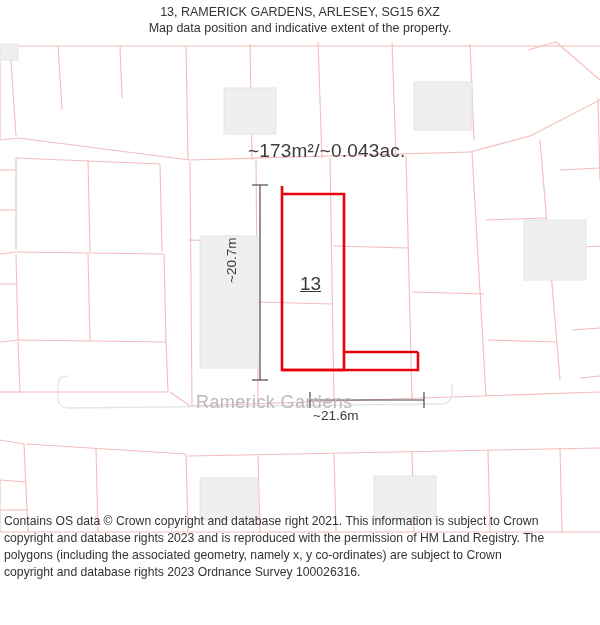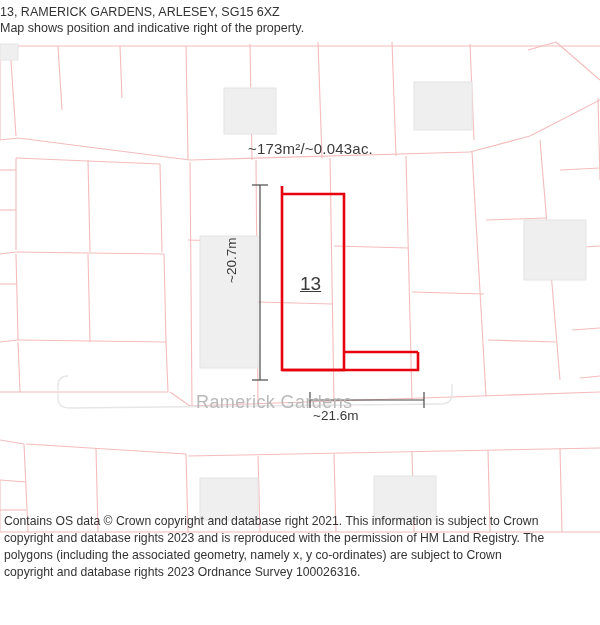--- a/index.html
+++ b/index.html
@@ -18,20 +18,21 @@
     position: relative;
     width: 600px;
     height: 625px;
   }
   .header {
     position: absolute;
     top: 0;
     left: 0;
     width: 600px;
     height: 40px;
+    text-align: center;
     padding-top: 4px;
     box-sizing: border-box;
   }
   .header .title {
     font-size: 12.5px;
     color: #333;
     line-height: 16px;
   }
   .header .subtitle {
     font-size: 12.5px;
@@ -49,21 +50,21 @@
   }
   .map svg {
     position: absolute;
     top: 0;
     left: 0;
   }
   .area-label {
     position: absolute;
     left: 248px;
     top: 100px;
-    font-size: 15px;
+    font-size: 19px;
     color: #3b3b3b;
     letter-spacing: 0.2px;
   }
   .plot-number {
     position: absolute;
     left: 300px;
     top: 233px;
     font-size: 19px;
     color: #3a3a3a;
     text-decoration: underline;
@@ -111,21 +112,21 @@
     color: #333333;
   }
 </style>
 </head>
 <body>
 
 <div class="page">
 
   <div class="header">
     <div class="title">13, RAMERICK GARDENS, ARLESEY, SG15 6XZ</div>
-    <div class="subtitle">Map shows position and indicative right of the property.</div>
+    <div class="subtitle">Map data position and indicative extent of the property.</div>
   </div>
 
   <div class="map">
     <svg width="600" height="493" viewBox="0 0 600 493">
 
       <g stroke="#f4bcbc" stroke-width="1.1" fill="none">
 
         <path d="M0 6 L600 6"></path>
         <path d="M0 6 L0 100"></path>
         <path d="M10 6 L16 96"></path>

